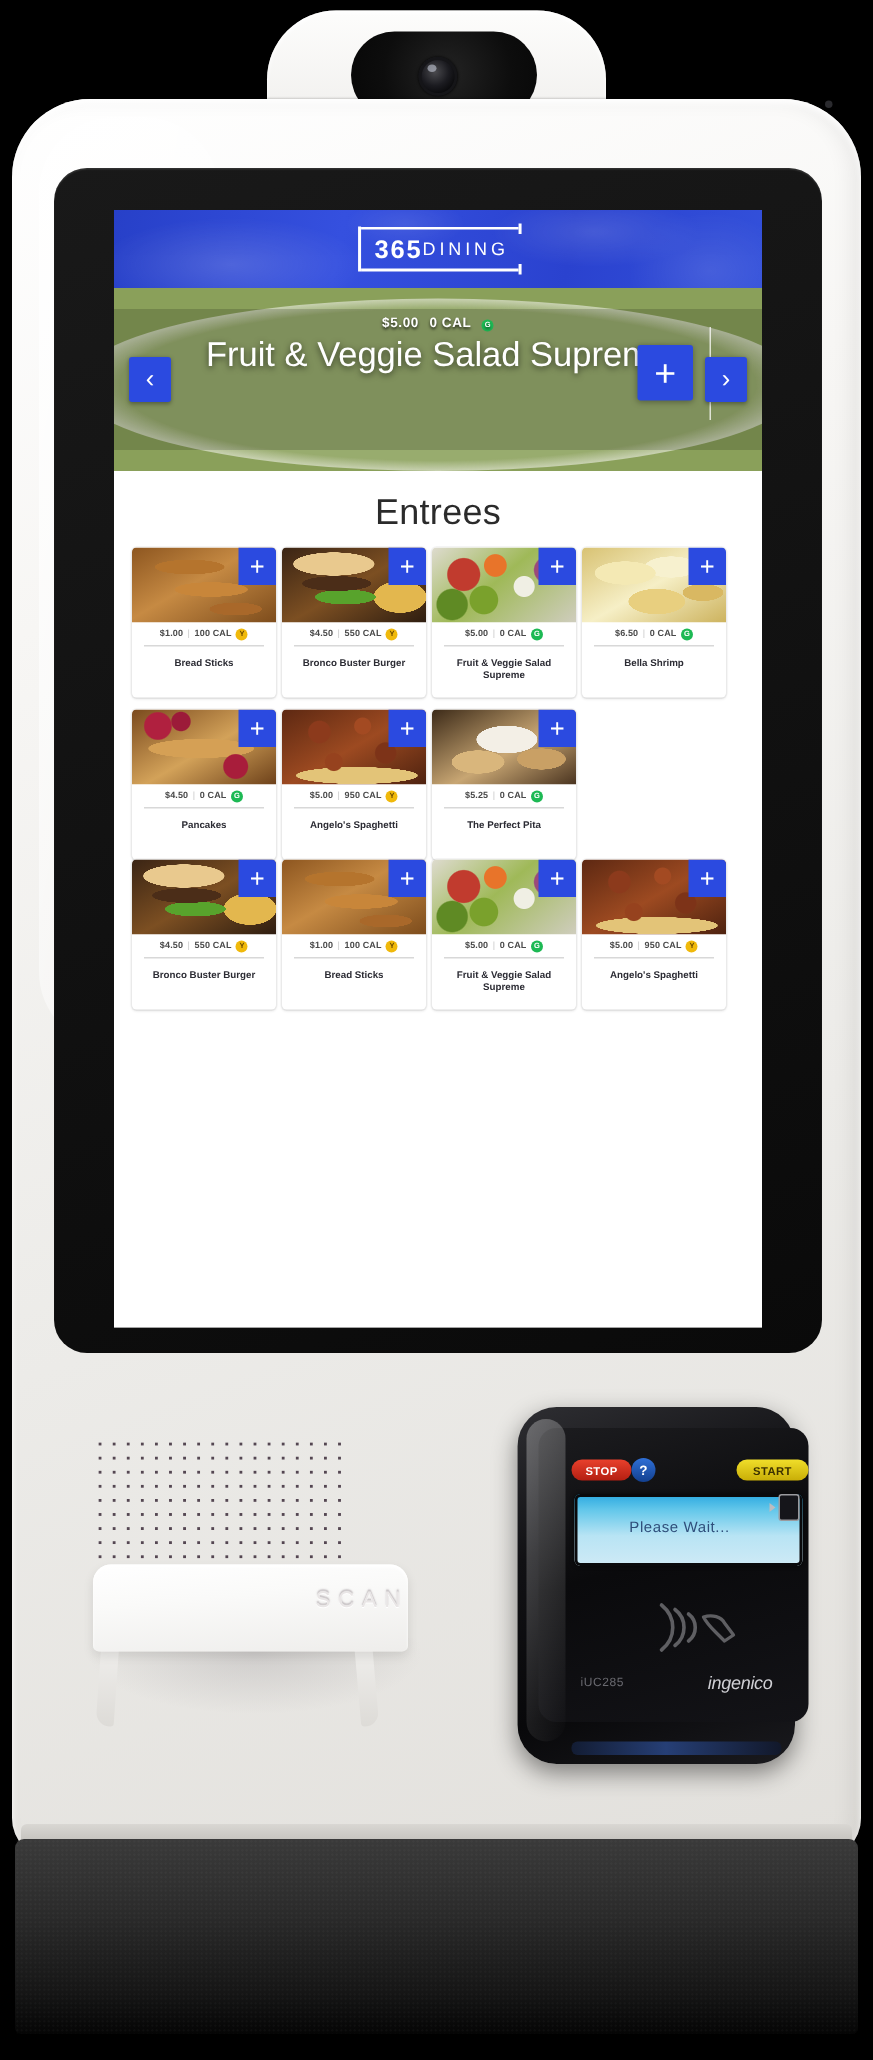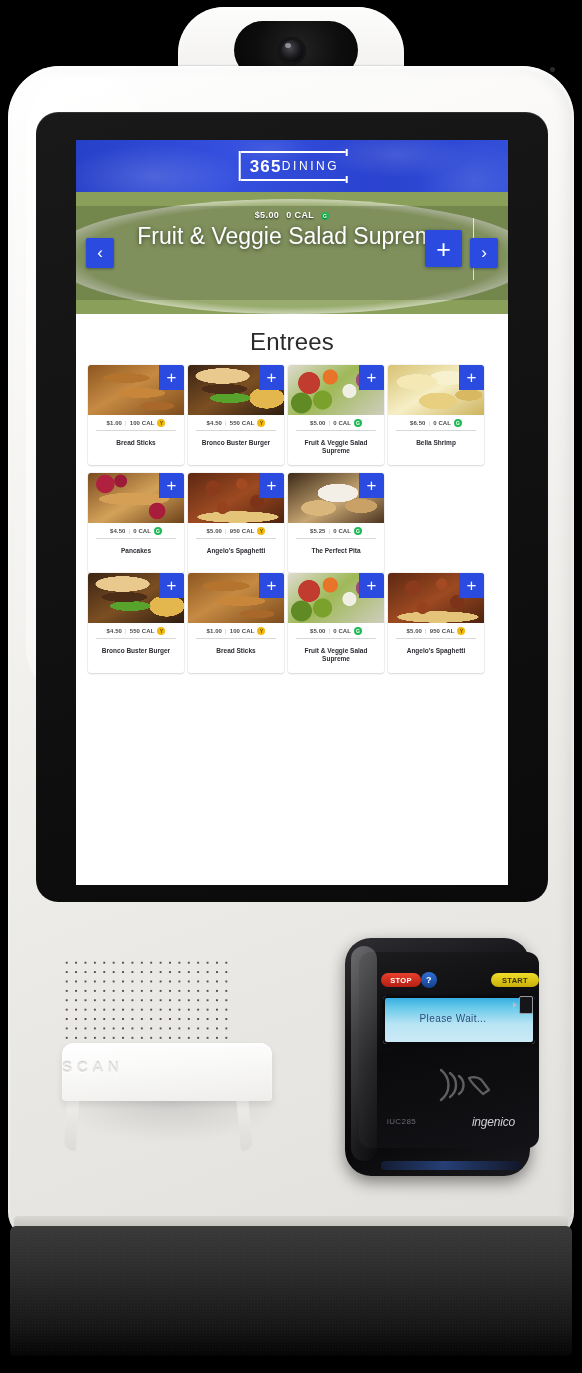--- a/index.html
+++ b/index.html
@@ -185,21 +185,21 @@
   
   .speaker{position:absolute;left:62px;top:958px;width:172px;height:86px;
     background-image:radial-gradient(#3a2a38 .9px, transparent 1.1px);
     background-size:9.4px 9.4px;opacity:.85;}
 
   
   .scanner{position:absolute;left:62px;top:1043px;width:210px;height:58px;
     background:linear-gradient(175deg,#ffffff 0%,#fafaf9 38%,#eeedeb 100%);
     border-radius:12px 12px 4px 4px;
     box-shadow:0 3px 7px rgba(0,0,0,.1), inset 0 2px 2px rgba(255,255,255,.95);}
-  .scanner .lbl{position:absolute;left:0;right:0;top:15px;text-align:left;
+  .scanner .lbl{position:absolute;left:0;right:0;top:15px;text-align:right;
     font-size:15px;font-weight:300;letter-spacing:5px;color:#e9e6e6;
     text-shadow:0 1px 0 rgba(255,255,255,.95), 0 -1px 1px rgba(150,140,145,.55);}
   .scan-leg{position:absolute;top:1085px;width:12px;height:66px;
     background:linear-gradient(180deg,#f4f3f1,#dddbd7);}
   .scan-leg.a{left:66px;border-radius:0 0 3px 14px;transform:skewX(-4deg);}
   .scan-leg.b{left:238px;border-radius:0 0 14px 3px;transform:skewX(5deg);}
   .scan-shadow{position:absolute;left:60px;top:1092px;width:220px;height:50px;
     background:radial-gradient(ellipse at 50% 20%,rgba(120,115,120,.22),transparent 72%);}
 
   

